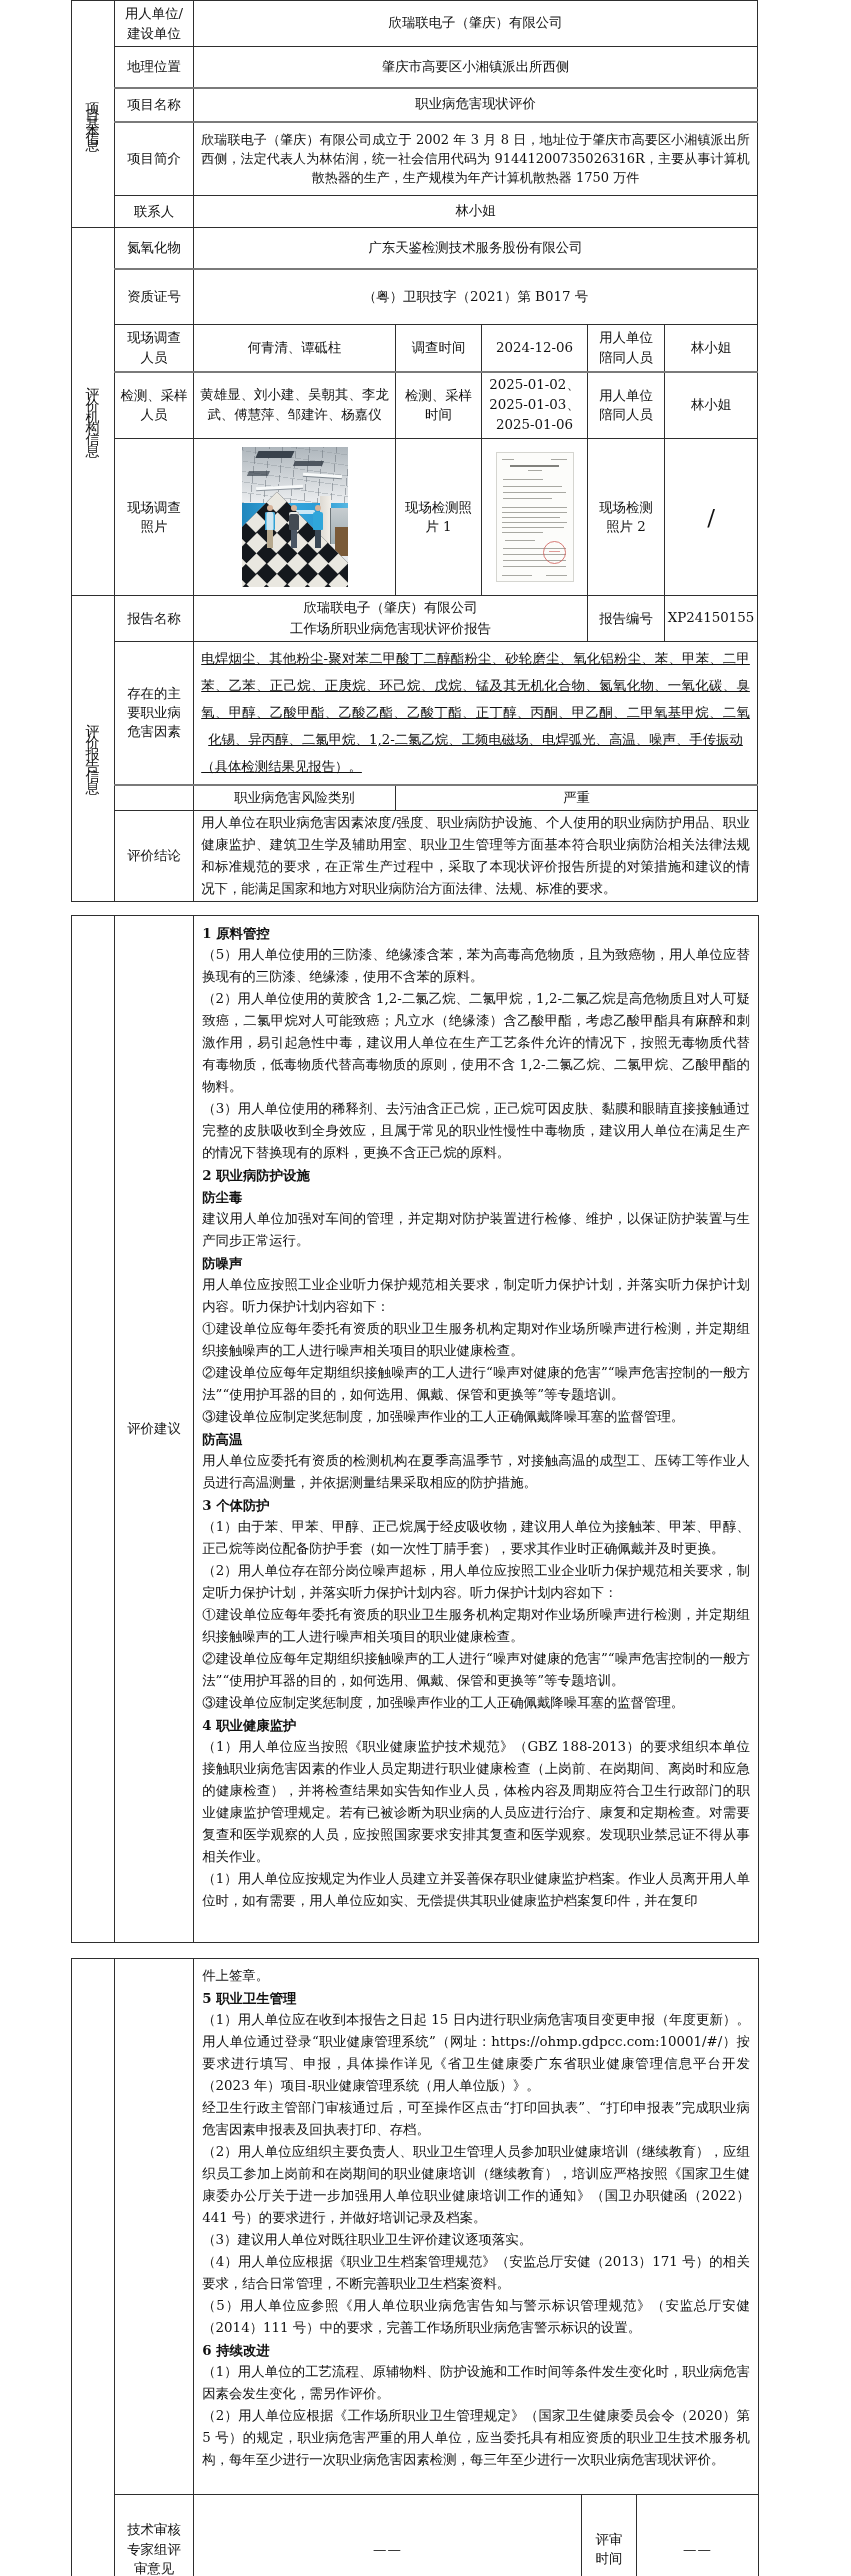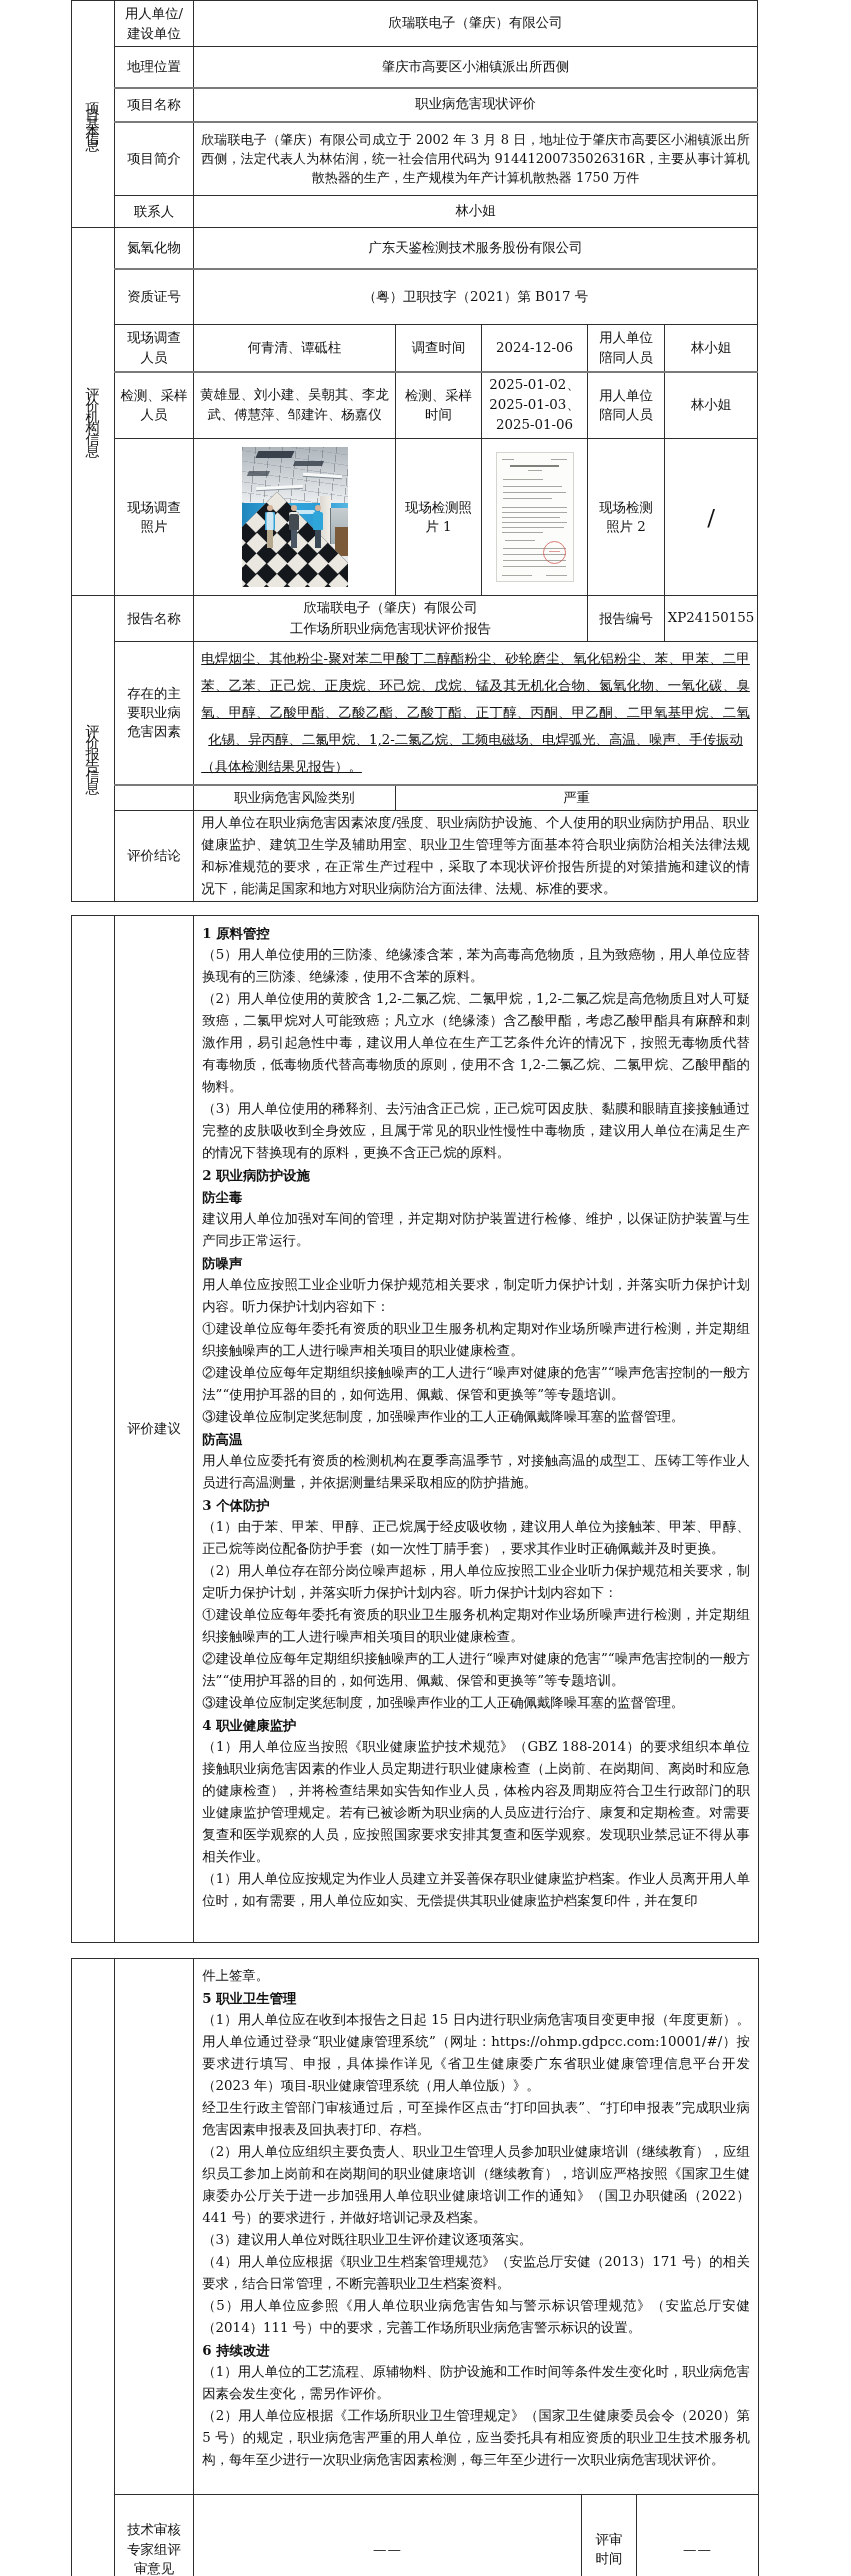--- a/index.html
+++ b/index.html
@@ -311,21 +311,21 @@
         <div class="sg">③建设单位应制定奖惩制度，加强噪声作业的工人正确佩戴降噪耳塞的监督管理。</div>
         <div class="sg h">防高温</div>
         <div class="sg">用人单位应委托有资质的检测机构在夏季高温季节，对接触高温的成型工、压铸工等作业人员进行高温测量，并依据测量结果采取相应的防护措施。</div>
         <div class="sg h">3 个体防护</div>
         <div class="sg">（1）由于苯、甲苯、甲醇、正己烷属于经皮吸收物，建议用人单位为接触苯、甲苯、甲醇、正己烷等岗位配备防护手套（如一次性丁腈手套），要求其作业时正确佩戴并及时更换。</div>
         <div class="sg">（2）用人单位存在部分岗位噪声超标，用人单位应按照工业企业听力保护规范相关要求，制定听力保护计划，并落实听力保护计划内容。听力保护计划内容如下：</div>
         <div class="sg">①建设单位应每年委托有资质的职业卫生服务机构定期对作业场所噪声进行检测，并定期组织接触噪声的工人进行噪声相关项目的职业健康检查。</div>
         <div class="sg">②建设单位应每年定期组织接触噪声的工人进行“噪声对健康的危害”“噪声危害控制的一般方法”“使用护耳器的目的，如何选用、佩戴、保管和更换等”等专题培训。</div>
         <div class="sg">③建设单位应制定奖惩制度，加强噪声作业的工人正确佩戴降噪耳塞的监督管理。</div>
         <div class="sg h">4 职业健康监护</div>
-        <div class="sg">（1）用人单位应当按照《职业健康监护技术规范》（GBZ 188-2014）的要求组织本单位接触职业病危害因素的作业人员定期进行职业健康检查（上岗前、在岗期间、离岗时和应急的健康检查），并将检查结果如实告知作业人员，体检内容及周期应符合卫生行政部门的职业健康监护管理规定。若有已被诊断为职业病的人员应进行治疗、康复和定期检查。对需要复查和医学观察的人员，应按照国家要求安排其复查和医学观察。发现职业禁忌证不得从事相关作业。</div>
+        <div class="sg">（1）用人单位应当按照《职业健康监护技术规范》（GBZ 188-2013）的要求组织本单位接触职业病危害因素的作业人员定期进行职业健康检查（上岗前、在岗期间、离岗时和应急的健康检查），并将检查结果如实告知作业人员，体检内容及周期应符合卫生行政部门的职业健康监护管理规定。若有已被诊断为职业病的人员应进行治疗、康复和定期检查。对需要复查和医学观察的人员，应按照国家要求安排其复查和医学观察。发现职业禁忌证不得从事相关作业。</div>
         <div class="sg">（1）用人单位应按规定为作业人员建立并妥善保存职业健康监护档案。作业人员离开用人单位时，如有需要，用人单位应如实、无偿提供其职业健康监护档案复印件，并在复印</div>
       </td>
     </tr>
   </tbody>
     </table>
 
   <div class="gap2"></div>
 
   <table class="tseg">
     <colgroup>

